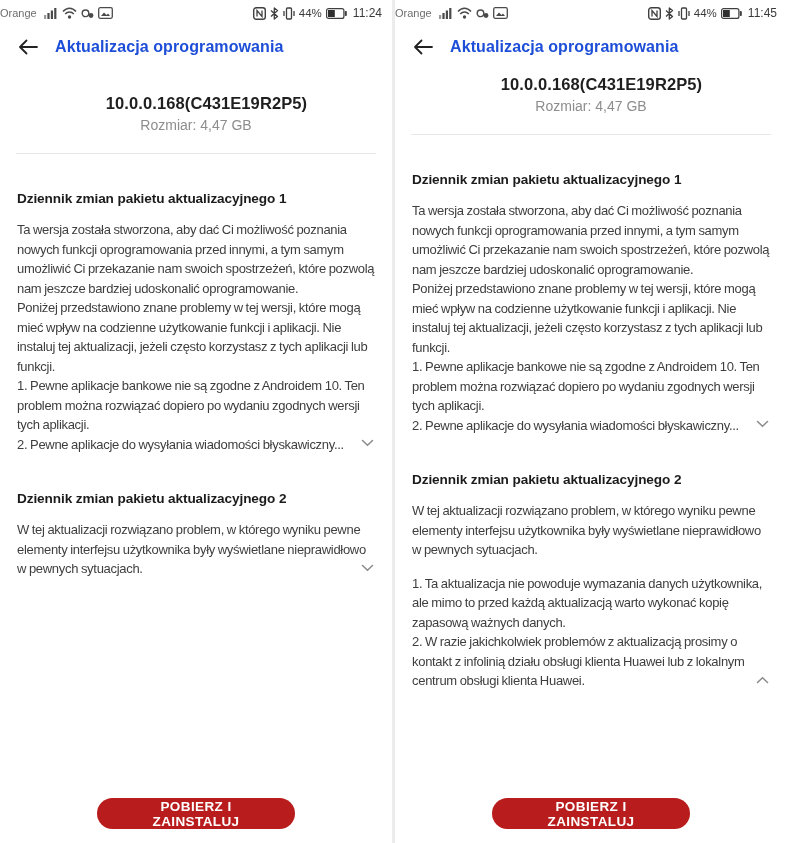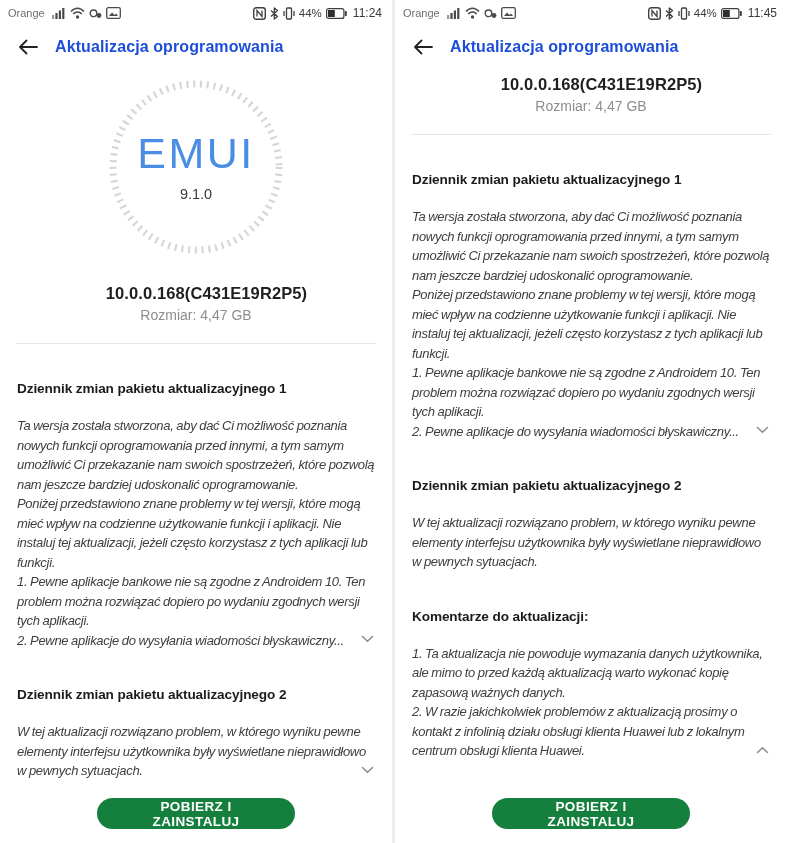--- a/index.html
+++ b/index.html
@@ -3,21 +3,21 @@
 <meta charset="utf-8">
 <style>
   * { margin:0; padding:0; box-sizing:border-box; }
   html,body { background:#fff; }
   body { font-family:"Liberation Sans","DejaVu Sans",sans-serif; }
   .stage { width:787px; height:843px; background:#ececec; display:flex; overflow:hidden; }
   .panel { width:392px; height:843px; background:#ffffff; position:relative; overflow:hidden; }
   .panel.left { margin-right:3px; }
 
   
-  .statusbar { height:24px; display:flex; align-items:center; justify-content:space-between; padding:2px 10px 0 8px; }
+  .statusbar { height:24px; display:flex; align-items:center; justify-content:space-between; padding:2px 10px 0 0; }
   .sb-left, .sb-right { display:flex; align-items:center; gap:4px; }
   .carrier { font-size:11px; color:#6e6e6e; margin-right:3px; }
   .sb-time { font-size:12px; color:#3a3a3a; margin-left:2px; }
   .sb-batt-pct { font-size:11.5px; color:#3a3a3a; }
   .sb-icon { display:inline-flex; align-items:center; }
 
   
   .appbar { display:flex; align-items:center; gap:17px; padding:14px 16px 10px 18px; }
   .appbar-title { font-size:16px; font-weight:bold; color:#1d4ed8; letter-spacing:.1px; }
 
@@ -33,28 +33,28 @@
   .panel.left .version-block { margin-top:28px; }
   .panel.right .version-block { margin-top:9px; }
   .version-build { font-size:16.5px; font-weight:bold; color:#1f1f1f; letter-spacing:.1px;padding-left:21px; }
   .version-size { font-size:14px; color:#8d8d8d; margin-top:4px; }
 
   .divider { border-top:1px solid #e7e7e7; margin:20px 16px 0 16px; }
 
   
   .content { padding:0 17px; }
   .sec-heading { font-size:13.6px; font-weight:bold; color:#1b1b1b; margin-top:37px; letter-spacing:-.1px; }
-  .sec-body { position:relative; margin-top:20px;font-style:italic; }
+  .sec-body { position:relative; margin-top:14px; }
   .sec-body-text { font-size:13px; line-height:19.5px; color:#3e3e3e; white-space:pre-line; letter-spacing:-.3px; word-spacing:-.5px; }
   .chev { position:absolute; right:1px; bottom:3px; cursor:pointer; }
   .chev.up svg { transform:rotate(180deg); }
 
   
   .dl-btn { position:absolute; bottom:14px; left:50%; transform:translateX(-50%);
-    background:#15803d; color:#ffffff; border:none; border-radius:16px;
+    background:#b91c1c; color:#ffffff; border:none; border-radius:16px;
     height:31px; min-width:198px; padding:0 24px; font-family:inherit;
     font-size:13.5px; font-weight:bold; letter-spacing:.4px; cursor:pointer; }
 </style>
 </head>
 <body>
 
 <div class="stage">
 
   <div class="panel left">
 
@@ -121,31 +121,20 @@
 
     <div class="appbar">
       <span class="sb-icon">
           <svg width="20" height="16" viewBox="0 0 20 16">
             <path d="M8.5 1.5 L2 8 L8.5 14.5 M2.3 8 H19" fill="none" stroke="#222" stroke-width="1.8" stroke-linecap="round" stroke-linejoin="round"></path>
           </svg>
         </span>
       <span class="appbar-title">Aktualizacja oprogramowania</span>
     </div>
 
-    <div class="logo-wrap">
-      <div class="logo-circle">
-        <svg width="178" height="178" viewBox="0 0 178 178">
-            <circle cx="89" cy="89" r="83" fill="none" stroke="#d7d7d7" stroke-width="7" stroke-dasharray="2.2,4.6"></circle>
-          </svg>
-        <div class="logo-inner">
-          <span class="logo-brand">EMUI</span>
-          <span class="logo-os">9.1.0</span>
-        </div>
-      </div>
-    </div>
 
     <div class="version-block">
       <div class="version-build">10.0.0.168(C431E19R2P5)</div>
       <div class="version-size">Rozmiar: 4,47 GB</div>
     </div>
 
     <div class="divider"></div>
 
     <div class="content">
       <div class="sec-heading">Dziennik zmian pakietu aktualizacyjnego 1</div>
@@ -260,21 +249,20 @@
         <span class="chev"><svg width="13" height="8" viewBox="0 0 13 8">
               <path d="M1.5 1.5 L6.5 6.2 L11.5 1.5" fill="none" stroke="#8a8a8a" stroke-width="1.5" stroke-linecap="round"></path>
             </svg></span>
       </div>
 
       <div class="sec-heading">Dziennik zmian pakietu aktualizacyjnego 2</div>
       <div class="sec-body">
         <div class="sec-body-text">W tej aktualizacji rozwiązano problem, w którego wyniku pewne elementy interfejsu użytkownika były wyświetlane nieprawidłowo w pewnych sytuacjach.</div>
       </div>
 
-      <div class="sec-heading">Komentarze do aktualizacji:</div>
       <div class="sec-body">
         <div class="sec-body-text">1. Ta aktualizacja nie powoduje wymazania danych użytkownika, ale mimo to przed każdą aktualizacją warto wykonać kopię zapasową ważnych danych.
 2. W razie jakichkolwiek problemów z aktualizacją prosimy o kontakt z infolinią działu obsługi klienta Huawei lub z lokalnym centrum obsługi klienta Huawei.</div>
         <span class="chev up"><svg width="13" height="8" viewBox="0 0 13 8">
               <path d="M1.5 1.5 L6.5 6.2 L11.5 1.5" fill="none" stroke="#8a8a8a" stroke-width="1.5" stroke-linecap="round"></path>
             </svg></span>
       </div>
     </div>
 
     <button class="dl-btn">POBIERZ I ZAINSTALUJ</button>

